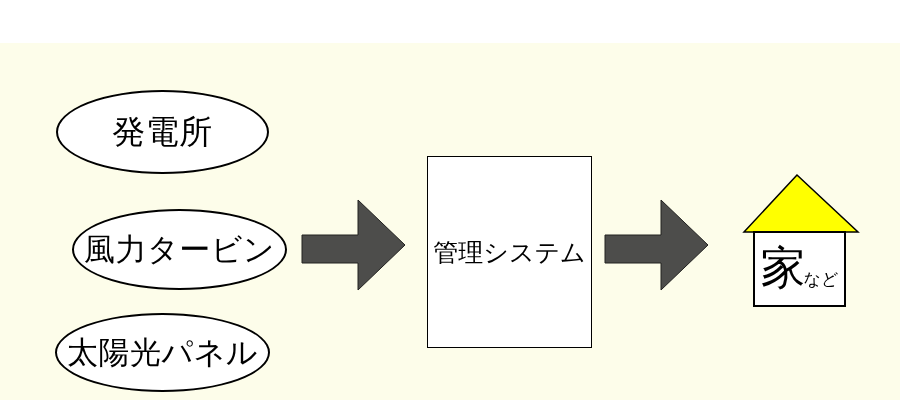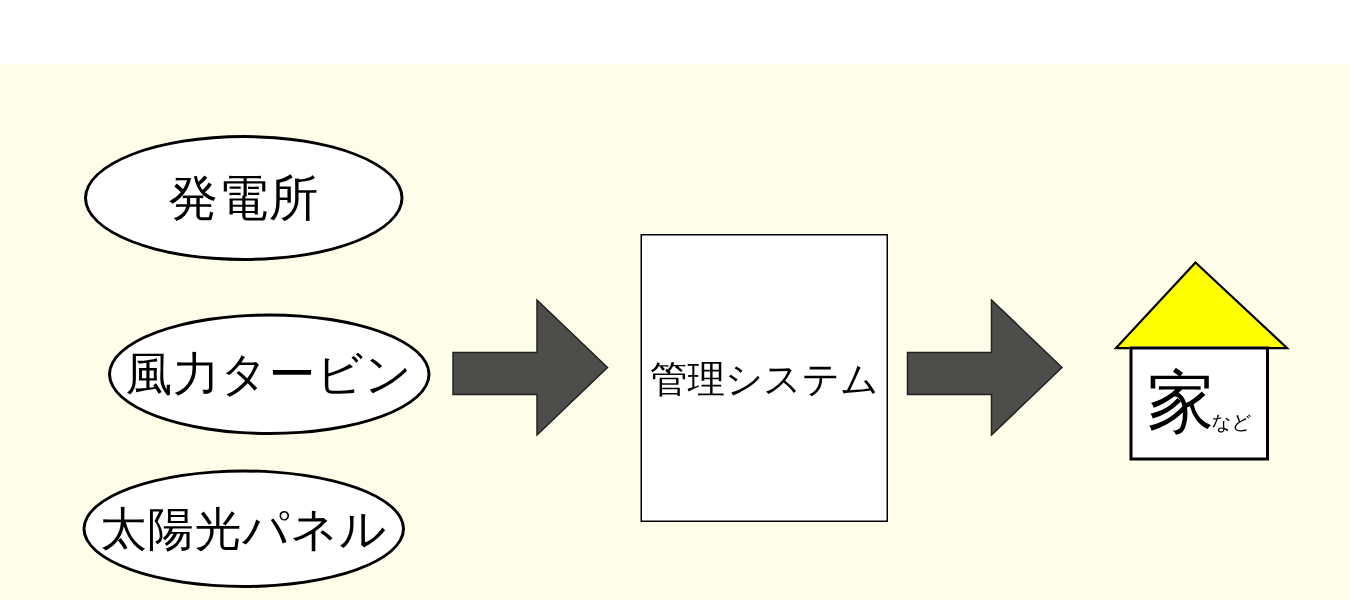--- a/index.html
+++ b/index.html
@@ -83,21 +83,21 @@
   .house-text {
     display: inline-flex;
     align-items: flex-end;
     transform: translateY(-2px);
   }
   .house-label {
     font-size: 45px;
     line-height: 1;
   }
   .house-suffix {
-    font-size: 13px;
+    font-size: 17px;
     line-height: 1;
     margin-left: -2px;
     padding-bottom: 2px;
     white-space: nowrap;
   }
 </style>
 </head>
 <body>
 
 <div class="canvas">

